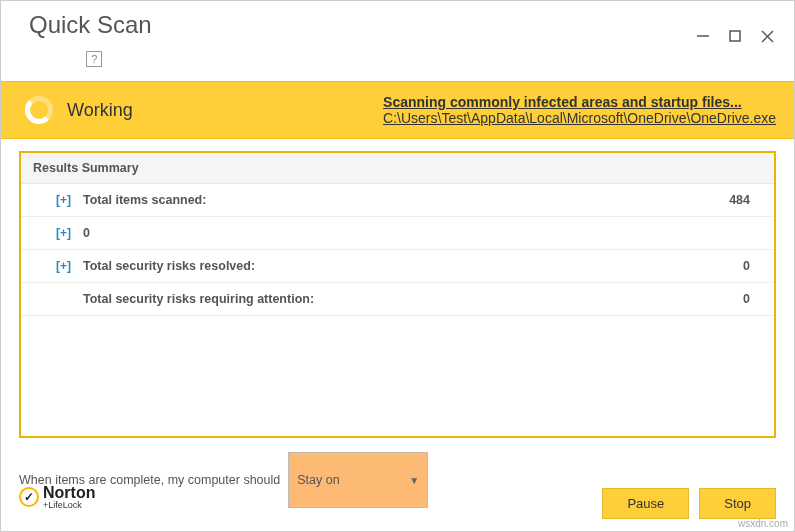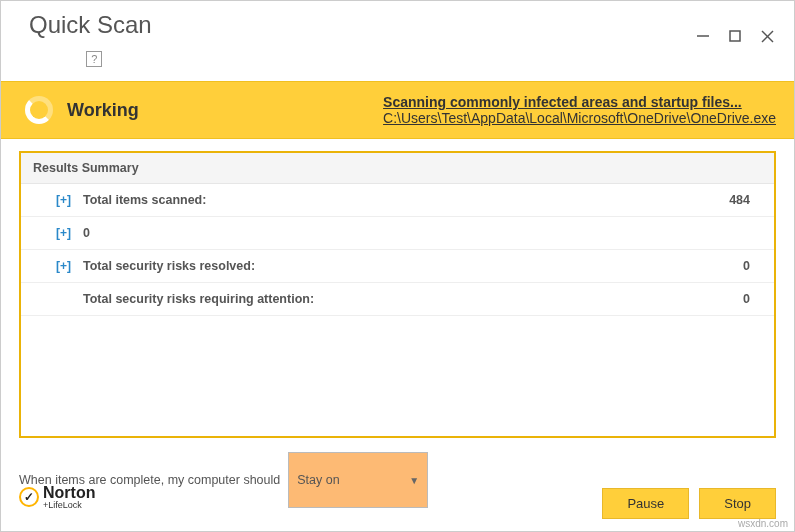--- a/index.html
+++ b/index.html
@@ -72,21 +72,21 @@
     .spinner-ring {
       width: 28px;
       height: 28px;
       border-radius: 50%;
       border: 5px solid #fff;
       border-top-color: rgba(255,255,255,0.35);
       border-right-color: rgba(255,255,255,0.35);
     }
     .status-text {
       font-size: 18px;
-      font-weight: 700;
+      font-weight: 400;
       color: #333;
     }
     .status-right {
       text-align: left;
       font-size: 14px;
       color: #333;
       text-decoration: underline;
     }
     .status-right .headline {
       font-weight: bold;

